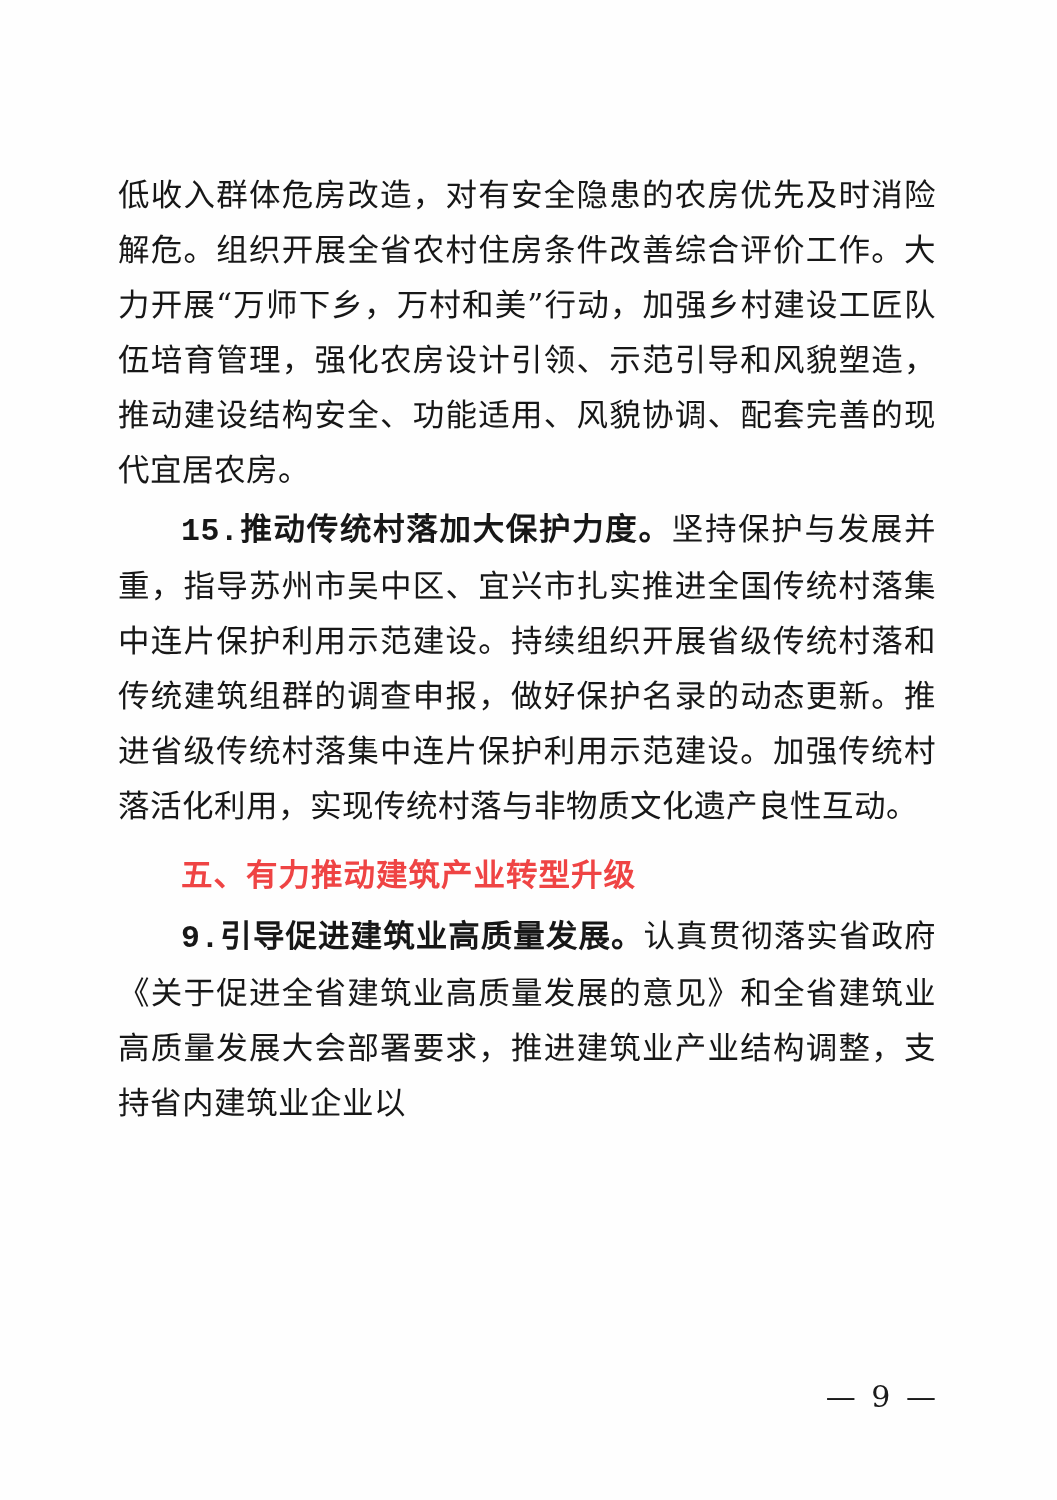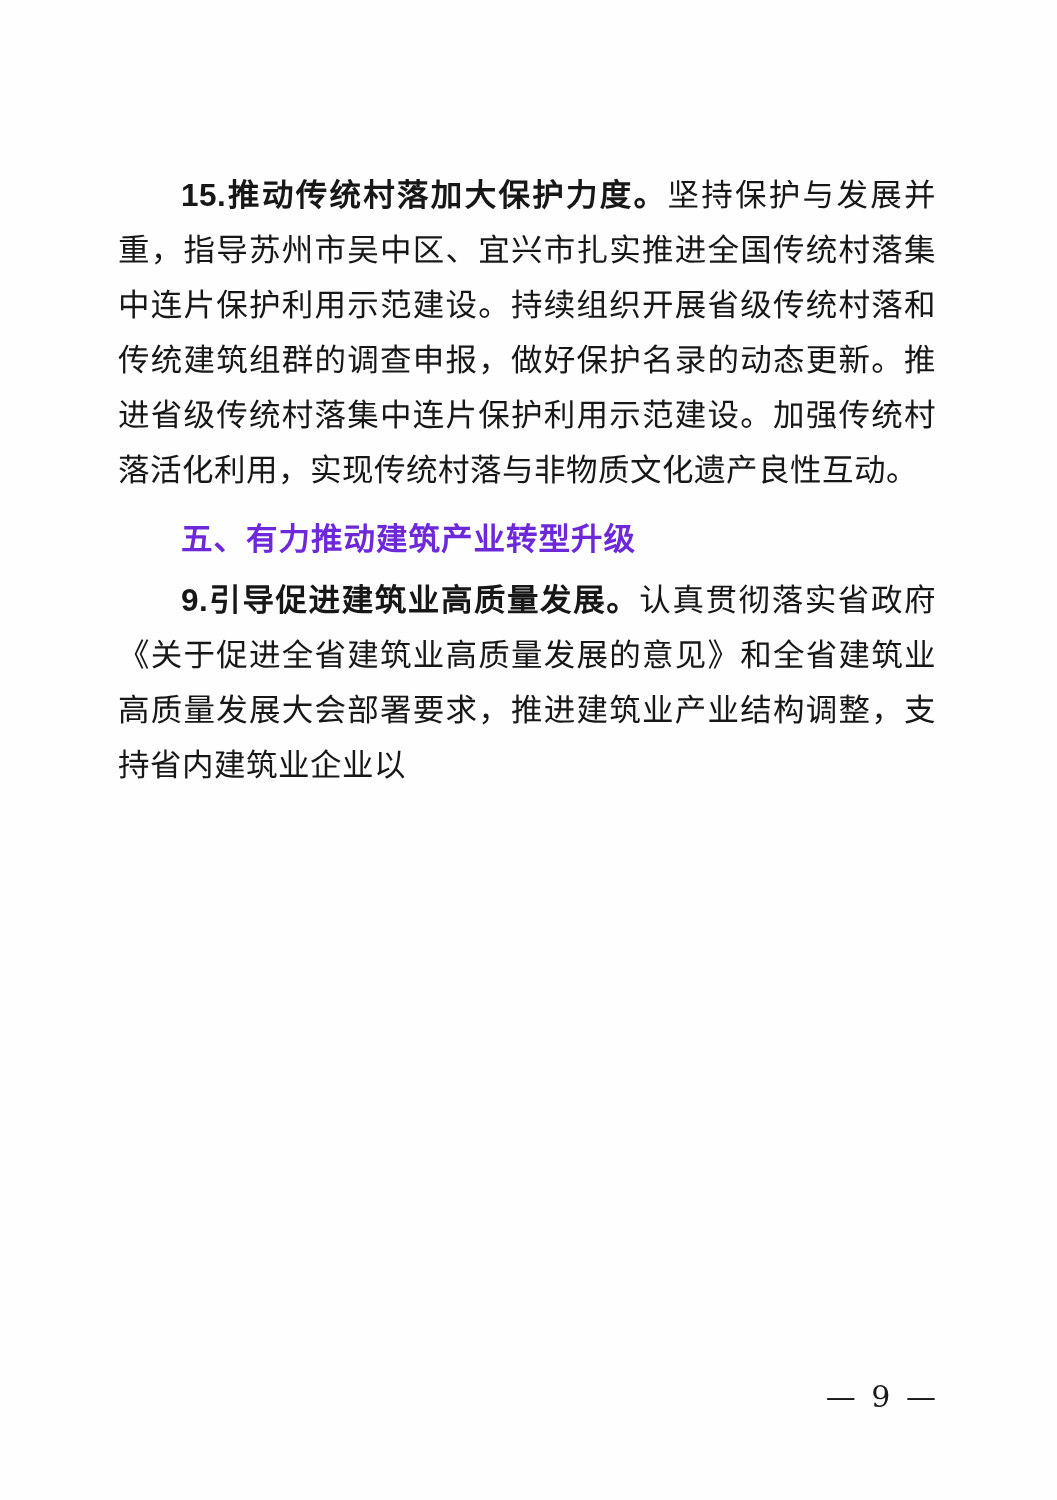--- a/index.html
+++ b/index.html
@@ -43,43 +43,44 @@
     text-indent: 63px;
   }
   h2.section {
     margin: 14px 0 6px 0;
     font-size: 31.5px;
     line-height: 55px;
     letter-spacing: 1px;
     font-weight: bold;
     text-indent: 63px;
     font-family: "DejaVu Sans", "Liberation Sans", sans-serif;
-    color: #6d28d9;
+    color: #ef4444;
   }
   .heading-run {
-    font-family: Liberation Sans, sans-serif;
+    font-family: Liberation Mono, monospace;
     font-weight: bold;
     margin-top: 8px;
   }
   .page-number {
     position: absolute;
     right: 118px;
     bottom: 86px;
     font-size: 30px;
     letter-spacing: 3px;
     color: #1a1a1a;
     font-family: "DejaVu Serif", "Liberation Serif", serif;
   }
 </style>
 </head>
 <body>
 
 <div class="page">
   <div class="content">
 
+    <p class="para">低收入群体危房改造，对有安全隐患的农房优先及时消险解危。组织开展全省农村住房条件改善综合评价工作。大力开展“万师下乡，万村和美”行动，加强乡村建设工匠队伍培育管理，强化农房设计引领、示范引导和风貌塑造，推动建设结构安全、功能适用、风貌协调、配套完善的现代宜居农房。</p>
 
     <p class="para indent"><span class="heading-run">15.推动传统村落加大保护力度。</span><span>坚持保护与发展并重，指导苏州市吴中区、宜兴市扎实推进全国传统村落集中连片保护利用示范建设。持续组织开展省级传统村落和传统建筑组群的调查申报，做好保护名录的动态更新。推进省级传统村落集中连片保护利用示范建设。加强传统村落活化利用，实现传统村落与非物质文化遗产良性互动。</span></p>
 
 
     <h2 class="section">五、有力推动建筑产业转型升级</h2>
 
     <p class="para indent"><span class="heading-run">9.引导促进建筑业高质量发展。</span><span>认真贯彻落实省政府《关于促进全省建筑业高质量发展的意见》和全省建筑业高质量发展大会部署要求，推进建筑业产业结构调整，支持省内建筑业企业以</span></p>
 
   </div>
 

